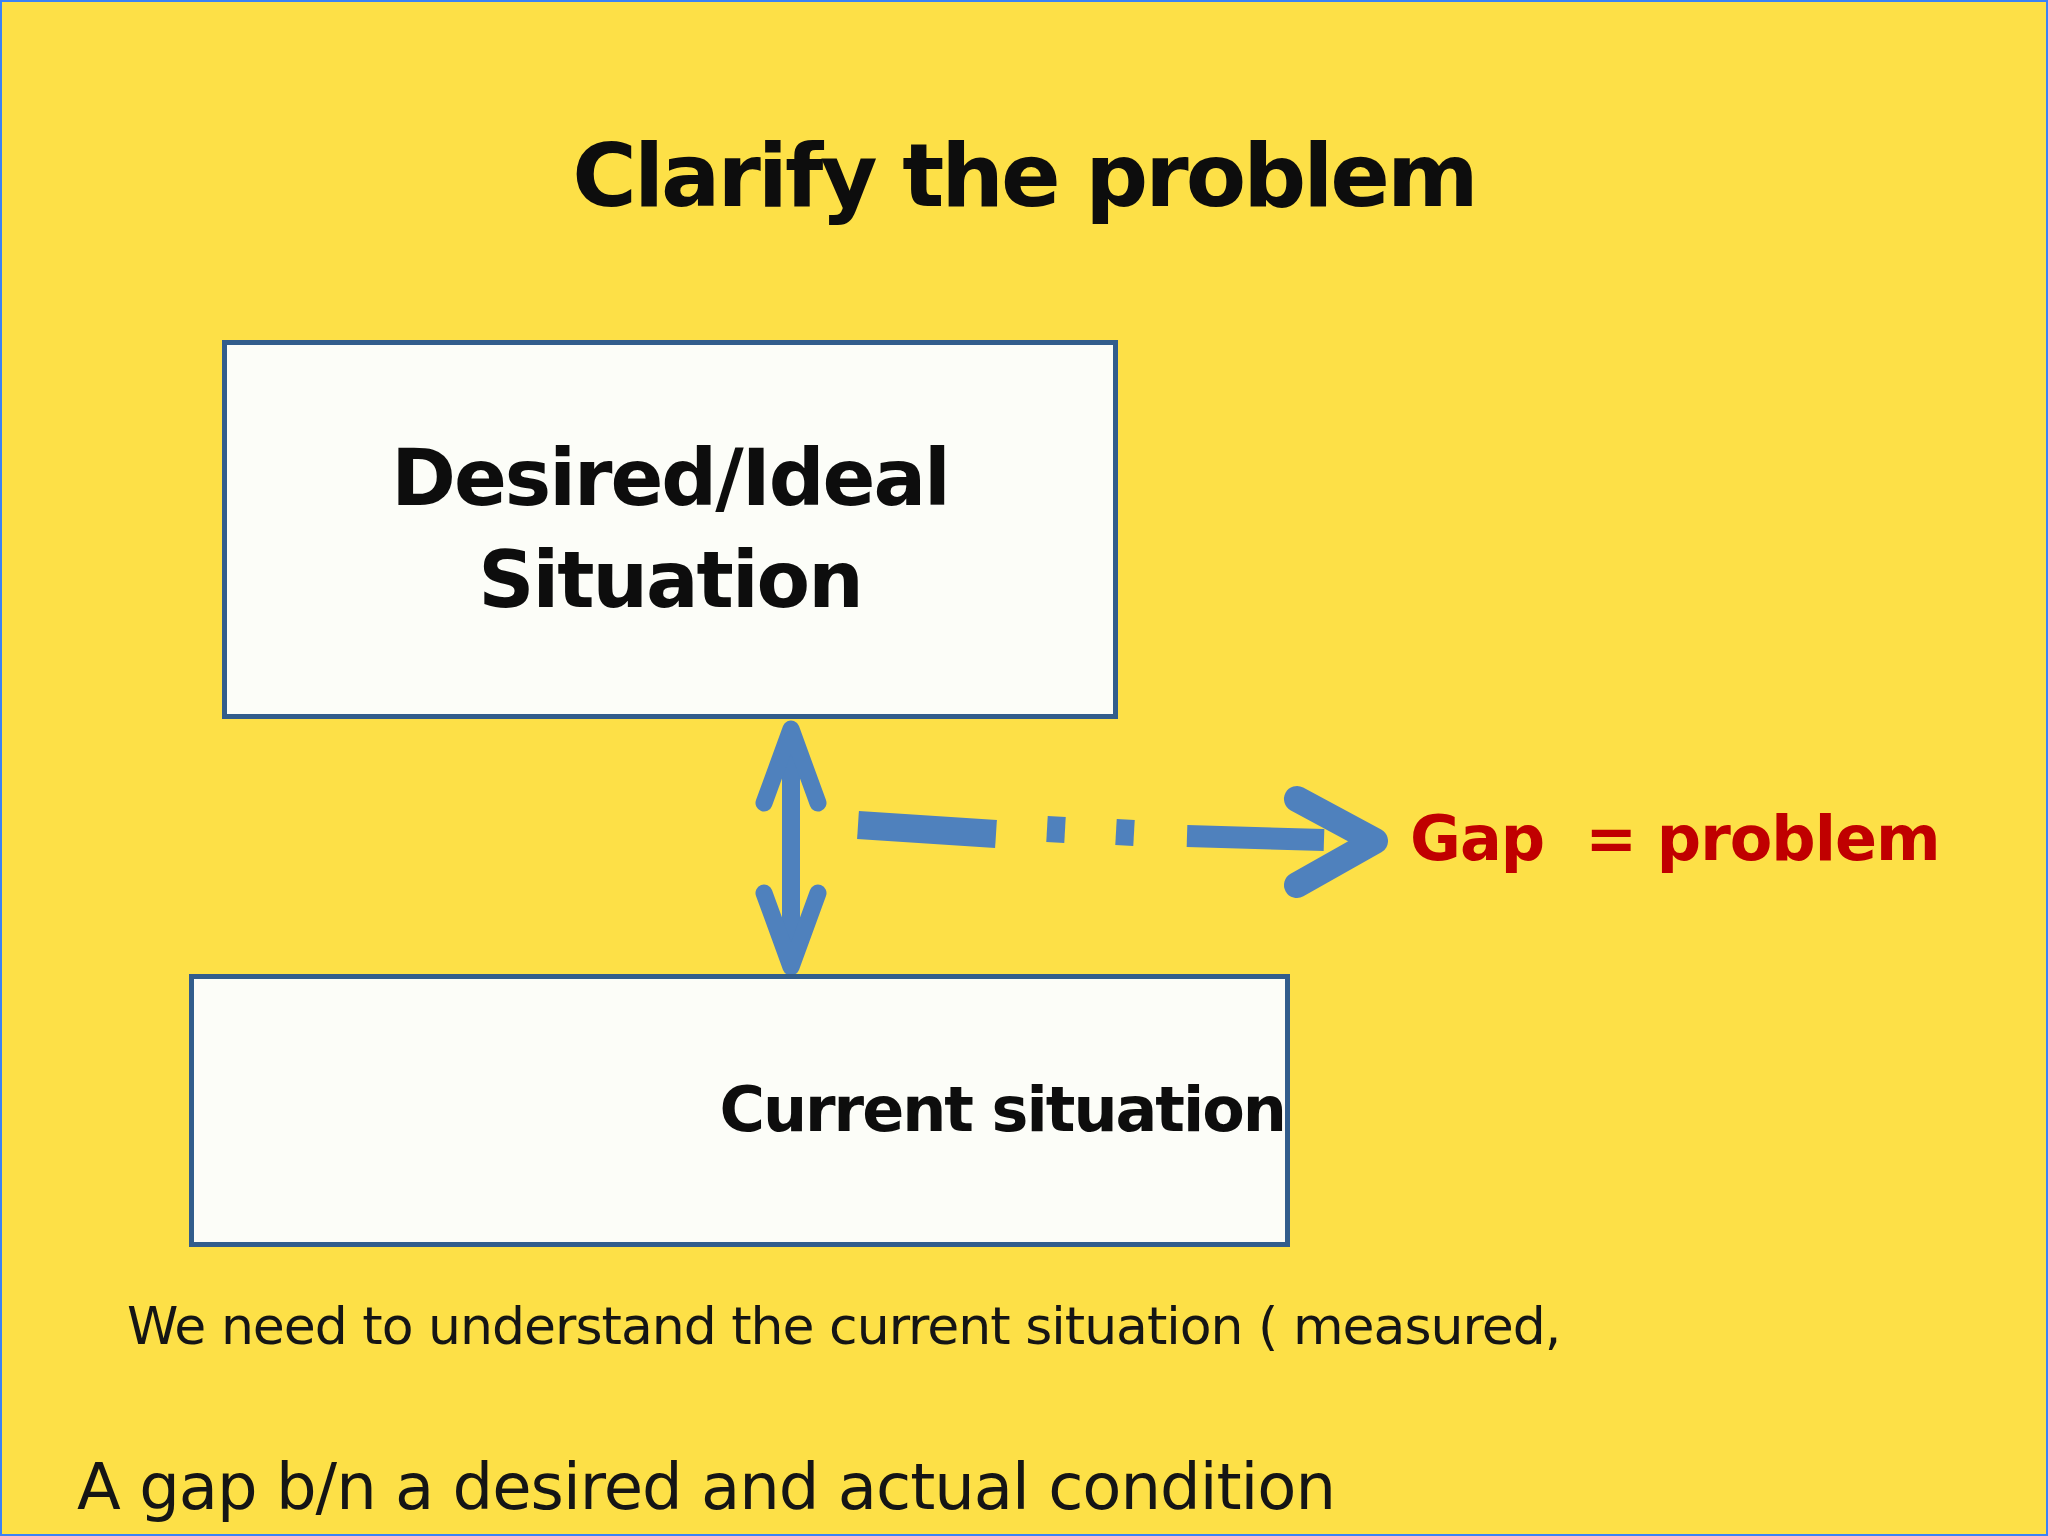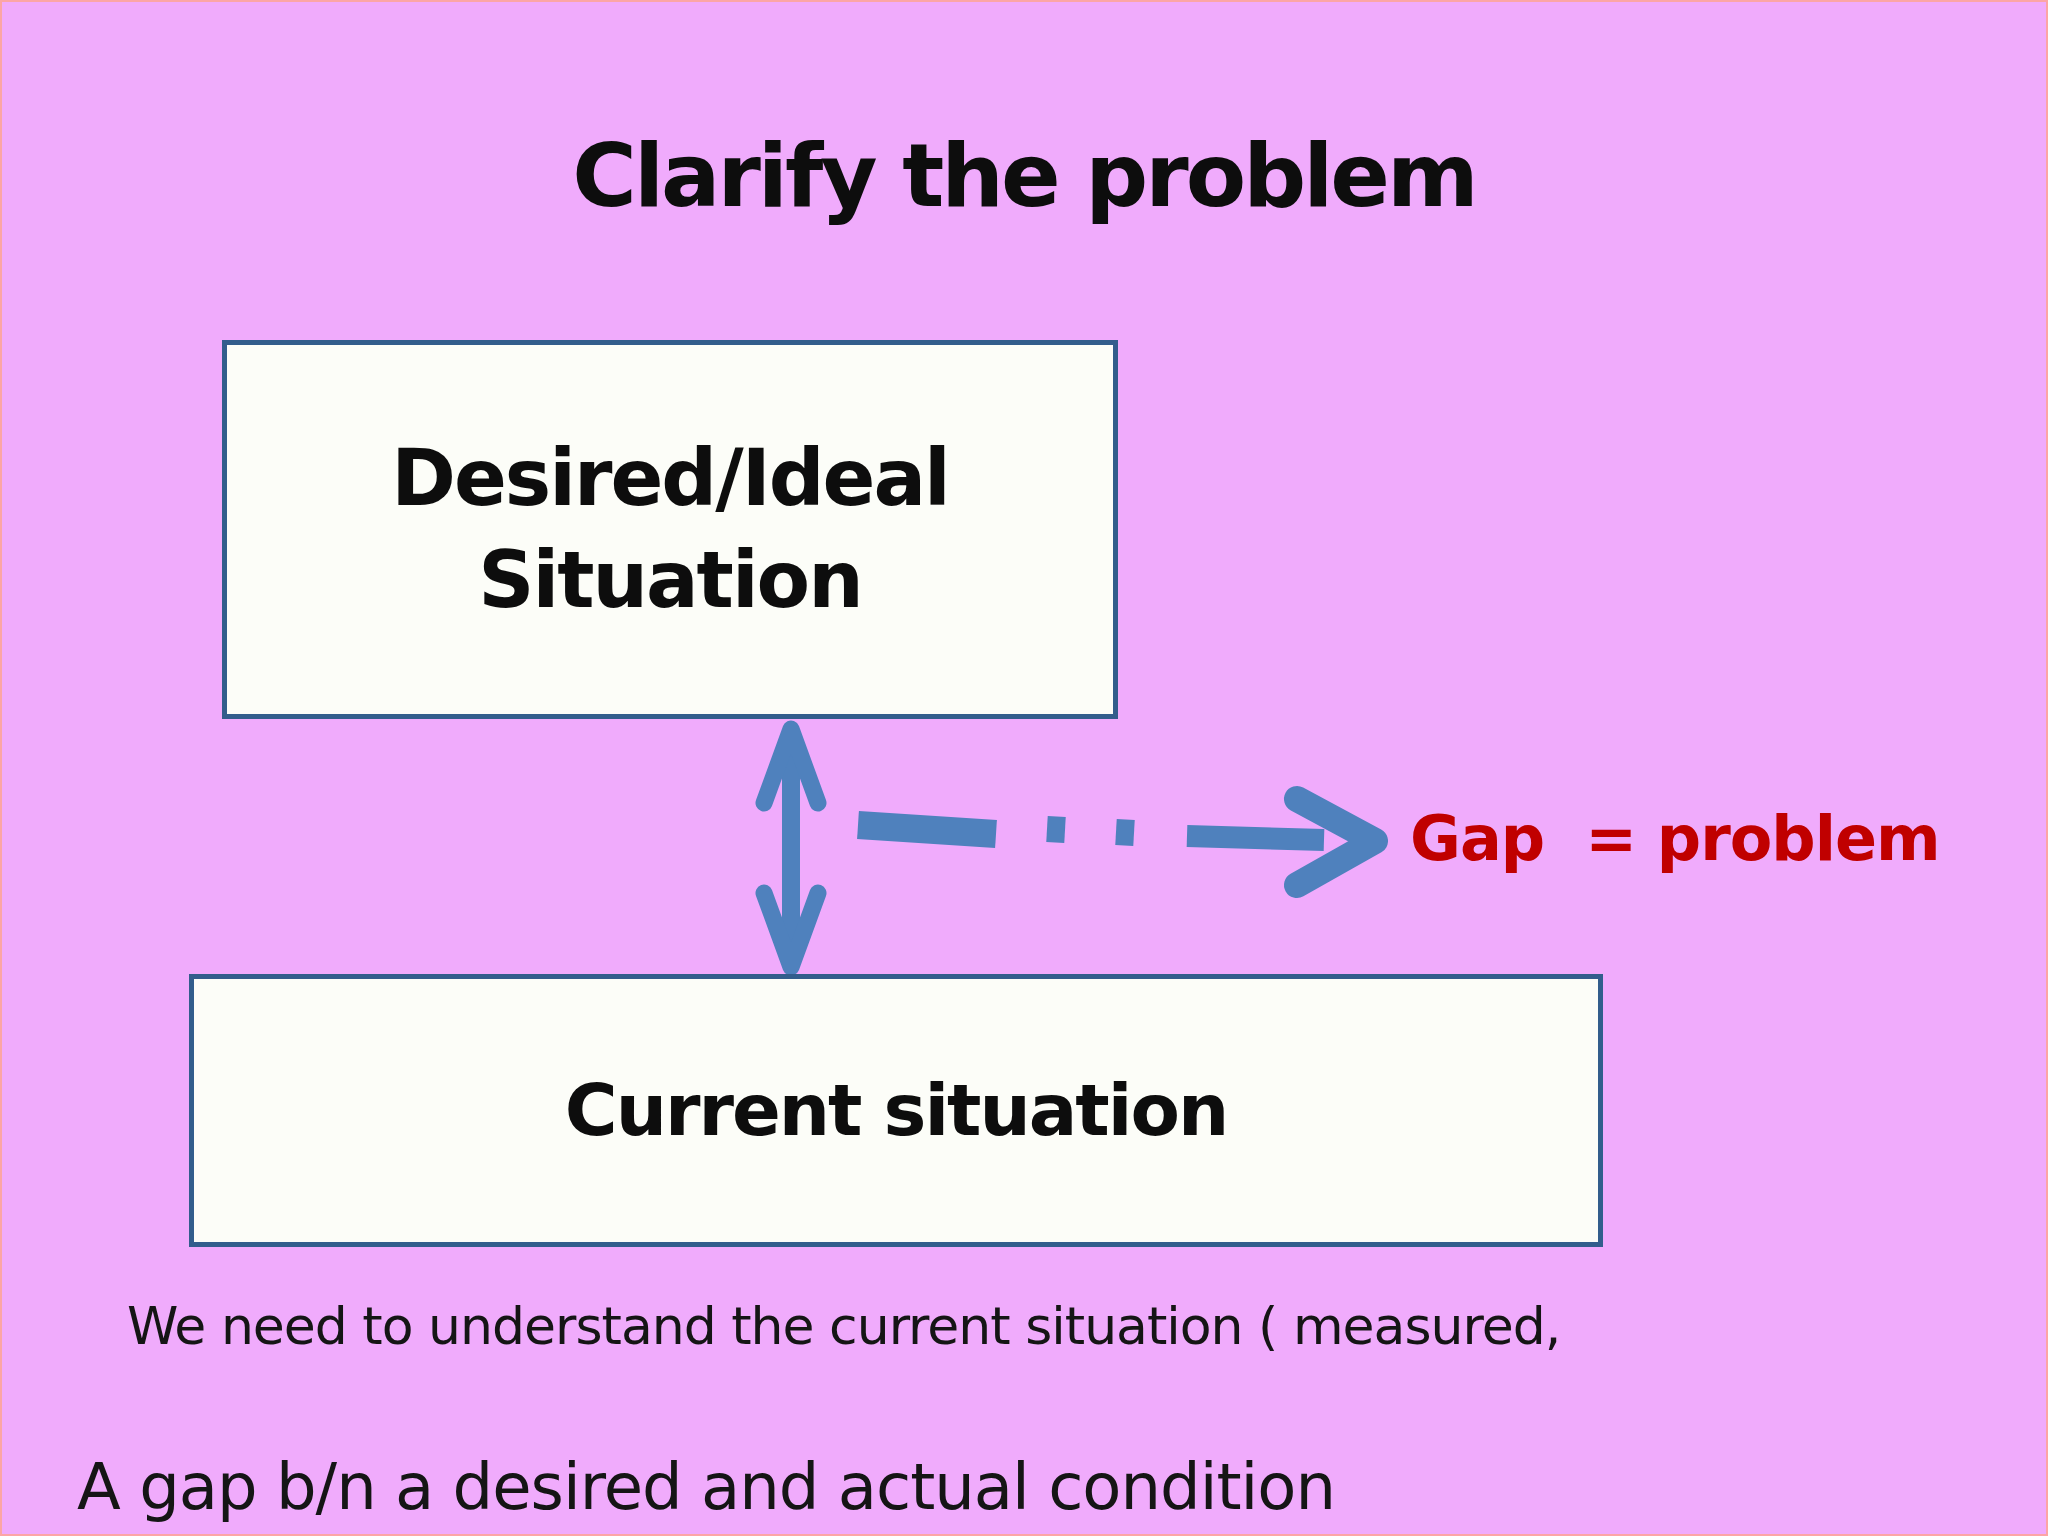--- a/index.html
+++ b/index.html
@@ -5,22 +5,22 @@
   html, body {
     margin: 0;
     padding: 0;
     background: #ffffff;
   }
   .slide {
     position: relative;
     width: 2048px;
     height: 1536px;
     box-sizing: border-box;
-    background: #f0abfc;
-    border: 2px solid #fca5a5;
+    background: #fde047;
+    border: 2px solid #3b82f6;
     overflow: hidden;
     font-family: "DejaVu Sans", "Liberation Sans", sans-serif;
     color: #0d0d0d;
   }
   .slide-title {
     position: absolute;
     left: 0;
     top: 122px;
     width: 100%;
     text-align: center;
@@ -45,23 +45,24 @@
   .box-desired {
     left: 220px;
     top: 338px;
     width: 896px;
     height: 379px;
     font-size: 78px;
   }
   .box-current {
     left: 187px;
     top: 972px;
-    width: 1414px;
+    width: 1101px;
     height: 273px;
-    font-size: 72px;
+    font-size: 62px;
+    justify-content: flex-end;
   }
   .box-label-line {
     display: block;
   }
   .arrow-svg {
     position: absolute;
     overflow: visible;
   }
   .v-arrow {
     left: 735px;

